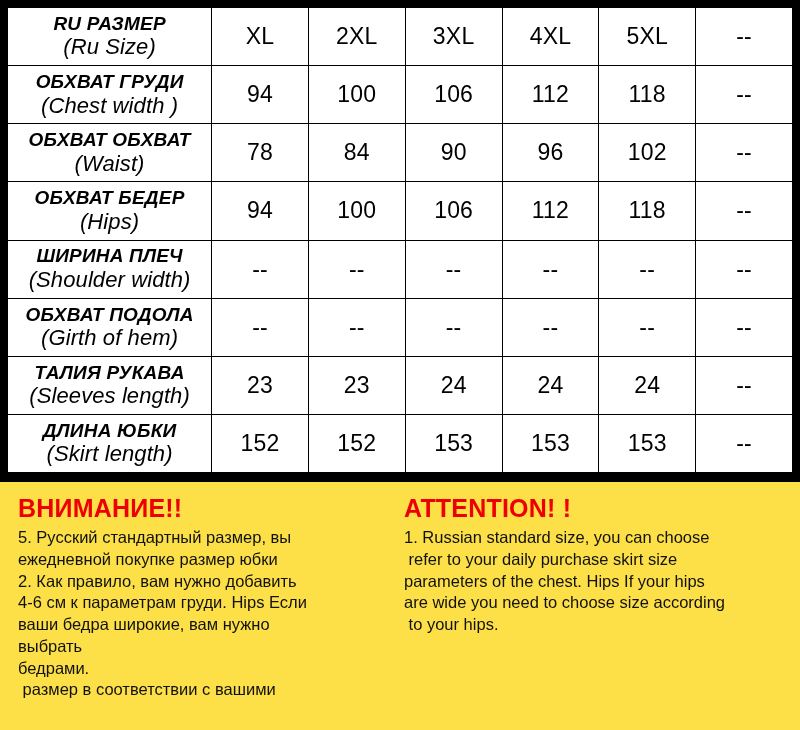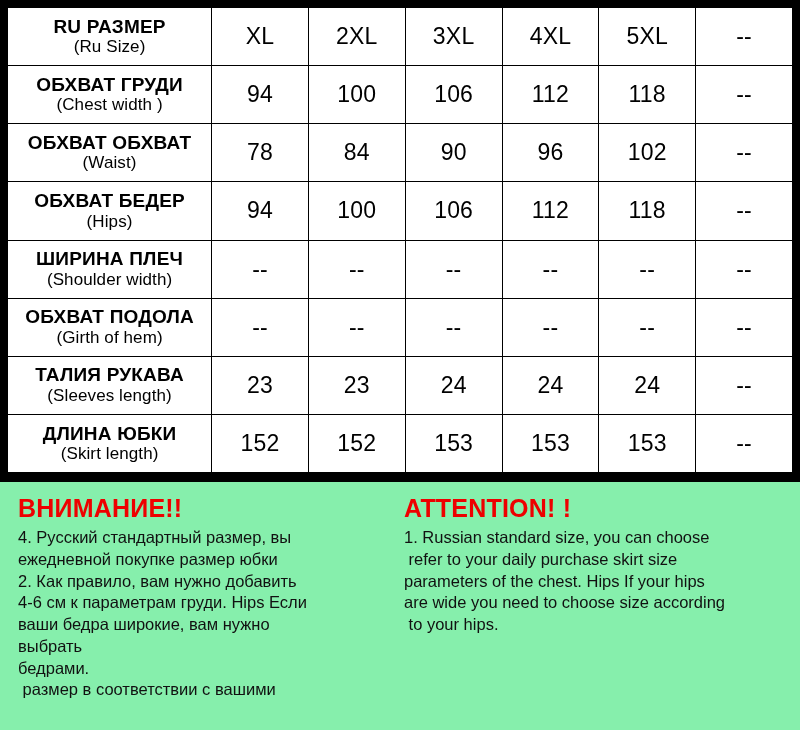--- a/index.html
+++ b/index.html
@@ -45,54 +45,55 @@
     text-align: center;
     vertical-align: middle;
     color: #000000;
     background: #ffffff;
   }
 
   td.label-cell {
     width: 194px;
     padding: 2px 12px;
     line-height: 1.08;
+    font-style: italic;
   }
 
   td.value-cell {
     width: 92px;
     font-size: 23px;
     font-weight: 400;
     letter-spacing: 0.2px;
   }
 
   .label-ru {
     display: block;
     font-size: 19px;
     font-weight: 700;
     letter-spacing: 0.2px;
     white-space: nowrap;
   }
 
   .label-en {
     display: block;
-    font-size: 17px;
+    font-size: 22px;
     font-weight: 400;
     letter-spacing: 0.1px;
     white-space: nowrap;
     margin-top: 1px;
   }
 
   
   .notes {
     position: absolute;
     left: 0;
     top: 482px;
     width: 800px;
     height: 248px;
-    background: #86efac;
+    background: #fde047;
   }
 
   .note-col {
     position: absolute;
     top: 0;
   }
 
   .note-col.ru { left: 18px;  width: 372px; }
   .note-col.en { left: 404px; width: 386px; }
 
@@ -220,21 +221,21 @@
           </tr>
         </tbody>
     </table>
   </div>
 
   <div class="notes">
 
     <div class="note-col ru">
       <div class="note-heading" style="color: rgb(238, 0, 0);">ВНИМАНИЕ!!</div>
       <div class="note-body">
-          <span class="line">4. Русский стандартный размер, вы</span>
+          <span class="line">5. Русский стандартный размер, вы</span>
           <span class="line">ежедневной покупке размер юбки</span>
           <span class="line">2. Как правило, вам нужно добавить</span>
           <span class="line">4-6 см к параметрам груди. Hips Если</span>
           <span class="line">ваши бедра широкие, вам нужно</span>
           <span class="line">выбрать</span>
           <span class="line">бедрами.</span>
           <span class="line"> размер в соответствии с вашими</span>
         </div>
     </div>
 

